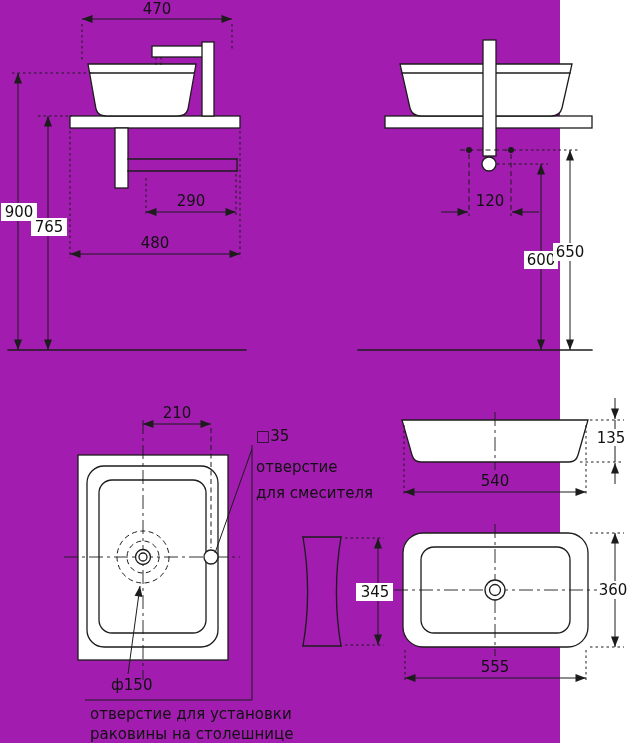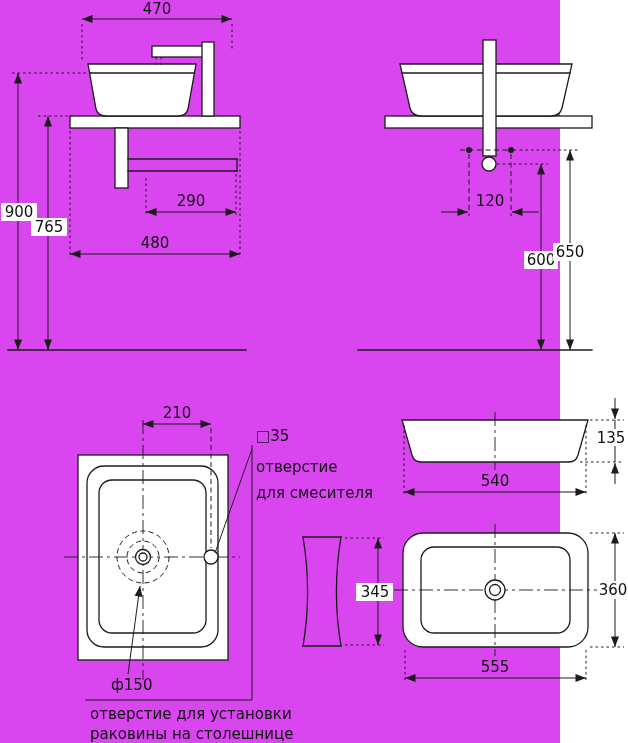--- a/index.html
+++ b/index.html
@@ -1,16 +1,16 @@
 <!DOCTYPE html>
 <html><head>
 <meta charset="utf-8">
 <style>
   html,body { margin:0; padding:0; background:#ffffff; }
-  .sheet { width:560px; height:743px; background:#d946ef; position:relative; }
+  .sheet { width:560px; height:743px; background:#a21caf; position:relative; }
   svg { display:block; }
   .o   { stroke:#1c1c1c; stroke-width:1.3; fill:none; stroke-linecap:square; }
   .of  { stroke:#1c1c1c; stroke-width:1.3; fill:#ffffff; }
   .d   { stroke:#1c1c1c; stroke-width:1; fill:none; }
   .dt  { stroke-dasharray:2.5,3; }
   .dsh { stroke-dasharray:5,3.5; }
   .cl  { stroke:#1c1c1c; stroke-width:0.9; fill:none; stroke-dasharray:14,4,3,4; }
   .wr  { fill:#ffffff; stroke:none; }
   text { font-family:"DejaVu Sans","Liberation Sans",sans-serif; font-size:15px; fill:#111; }
   .mid { text-anchor:middle; }

